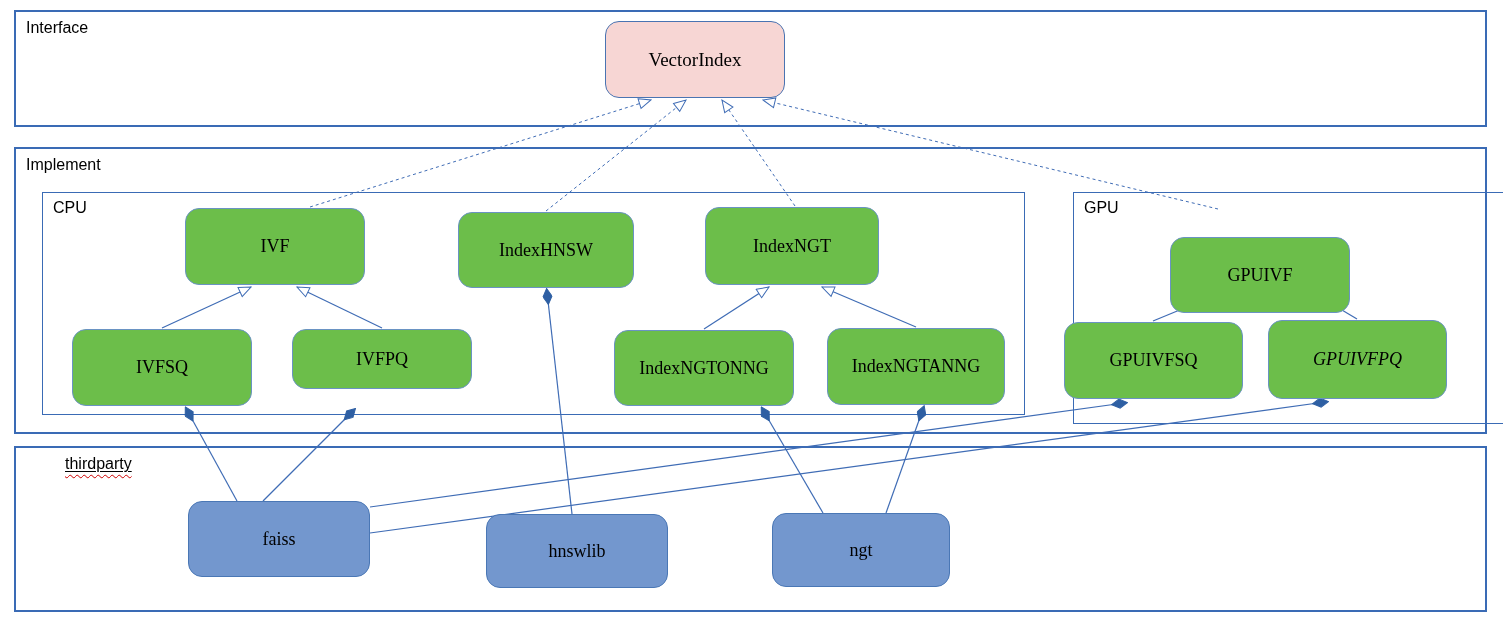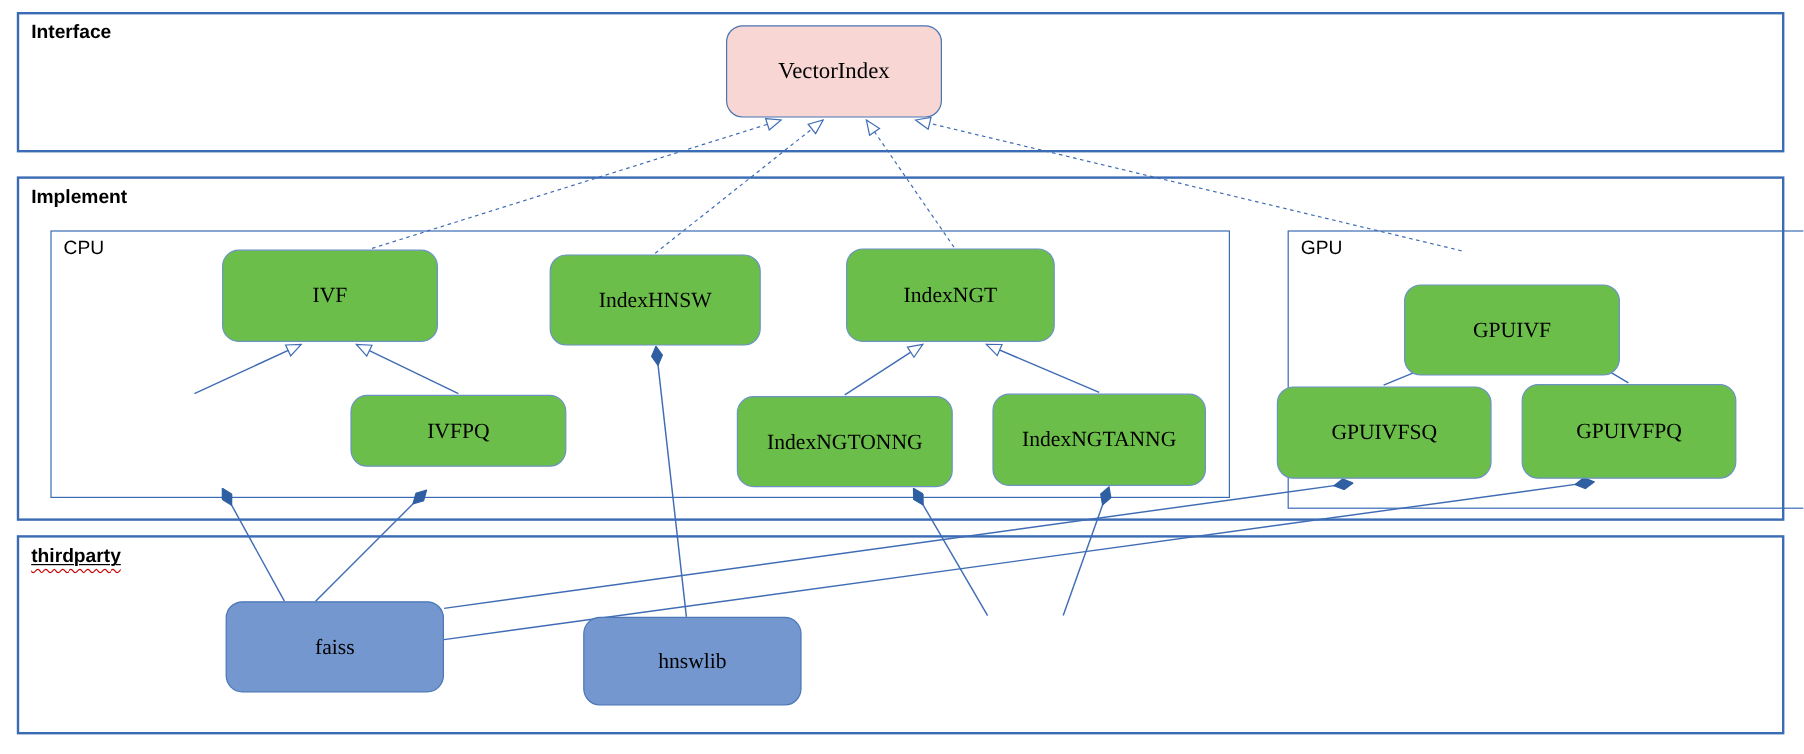--- a/index.html
+++ b/index.html
@@ -8,25 +8,25 @@
     font-family:"Liberation Sans",sans-serif;color:#111;
   }
   
   .section{position:absolute;border:2px solid var(--section-border);background:transparent;box-sizing:border-box;}
   .subsection{position:absolute;border:1.5px solid var(--section-border);background:transparent;box-sizing:border-box;}
   #sec-interface{left:14px;top:10px;width:1473px;height:117px;}
   #sec-implement{left:14px;top:147px;width:1473px;height:287px;}
   #sec-cpu{left:26px;top:43px;width:983px;height:223px;}   
   #sec-gpu{left:1029px;top:43px;width:436px;height:232px;margin-left:28px;}
   #sec-thirdparty{left:14px;top:446px;width:1473px;height:166px;}
-  .section-label{position:absolute;left:10px;top:6px;font-size:16px;line-height:20px;color:#000;font-weight:bold;}
+  .section-label{position:absolute;left:10px;top:6px;font-size:16px;line-height:20px;color:#000;}
   .sub-label{position:absolute;left:10px;top:6px;font-size:16px;color:#000;}
   
   .squiggle{text-decoration:underline wavy #cc0000;text-decoration-thickness:1px;text-underline-offset:5px;}
-  .squiggle .inner{text-decoration:underline solid #000;text-decoration-thickness:1px;text-underline-offset:2px;}
+  .squiggle .inner{text-decoration:underline solid #000;text-decoration-thickness:1px;text-underline-offset:2px;margin-left:39px;}
 
   
   .node{
     position:absolute;display:flex;align-items:center;justify-content:center;
     border-radius:14px;box-sizing:border-box;z-index:3;
     font-family:"Liberation Serif",serif;font-size:18px;color:#000;text-align:left;
   }
   .node.green{background:var(--green);border:1.5px solid var(--green-border);}
   .node.blue{background:var(--blue-node);border:1.5px solid var(--blue-border);}
   .node.pink{background:var(--pink);border:1.5px solid var(--pink-border);font-size:19px;}
@@ -34,21 +34,21 @@
   #n-vectorindex{left:605px;top:21px;width:180px;height:77px;}
   #n-ivf{left:185px;top:208px;width:180px;height:77px;}
   #n-indexhnsw{left:458px;top:212px;width:176px;height:76px;}
   #n-indexngt{left:705px;top:207px;width:174px;height:78px;font-family:Liberation Serif, serif;}
   #n-gpuivf{left:1170px;top:210px;width:180px;height:76px;margin-top:27px;}
   #n-ivfsq{left:72px;top:329px;width:180px;height:77px;}
   #n-ivfpq{left:292px;top:329px;width:180px;height:60px;}
   #n-indexngtonng{left:614px;top:330px;width:180px;height:76px;}
   #n-indexngtanng{left:827px;top:328px;width:178px;height:77px;}
   #n-gpuivfsq{left:1064px;top:322px;width:179px;height:77px;}
-  #n-gpuivfpq{left:1268px;top:320px;width:179px;height:79px;}
+  #n-gpuivfpq{left:1268px;top:320px;width:179px;height:79px;font-style:italic;}
   #n-faiss{left:188px;top:501px;width:182px;height:76px;}
   #n-hnswlib{left:486px;top:514px;width:182px;height:74px;}
   #n-ngt{left:772px;top:513px;width:178px;height:74px;}
 
   #edges{position:absolute;left:0;top:0;z-index:2;}
   .edge{stroke:var(--line);stroke-width:1.2;fill:none;}
   .edge.dashed{stroke-dasharray:3 3;stroke-width:1;}
 </style>
 </head>
 <body>
@@ -102,21 +102,23 @@
     <line class="edge" x1="886" y1="513" x2="923" y2="409" marker-end="url(#mDiamond)"></line>
     <line class="edge" x1="370" y1="507" x2="1124" y2="403" marker-end="url(#mDiamond)"></line>
     <line class="edge" x1="370" y1="533" x2="1325" y2="402" marker-end="url(#mDiamond)"></line>
   </svg>
 
   <div class="node pink" id="n-vectorindex">VectorIndex</div>
   <div class="node green" id="n-ivf">IVF</div>
   <div class="node green" id="n-indexhnsw">IndexHNSW</div>
   <div class="node green" id="n-indexngt">IndexNGT</div>
   <div class="node green" id="n-gpuivf">GPUIVF</div>
+  <div class="node green" id="n-ivfsq">IVFSQ</div>
   <div class="node green" id="n-ivfpq">IVFPQ</div>
   <div class="node green" id="n-indexngtonng">IndexNGTONNG</div>
   <div class="node green" id="n-indexngtanng">IndexNGTANNG</div>
   <div class="node green" id="n-gpuivfsq">GPUIVFSQ</div>
   <div class="node green" id="n-gpuivfpq">GPUIVFPQ</div>
   <div class="node blue" id="n-faiss">faiss</div>
   <div class="node blue" id="n-hnswlib">hnswlib</div>
+  <div class="node blue" id="n-ngt">ngt</div>
 
 </div>
 
 </body></html>

